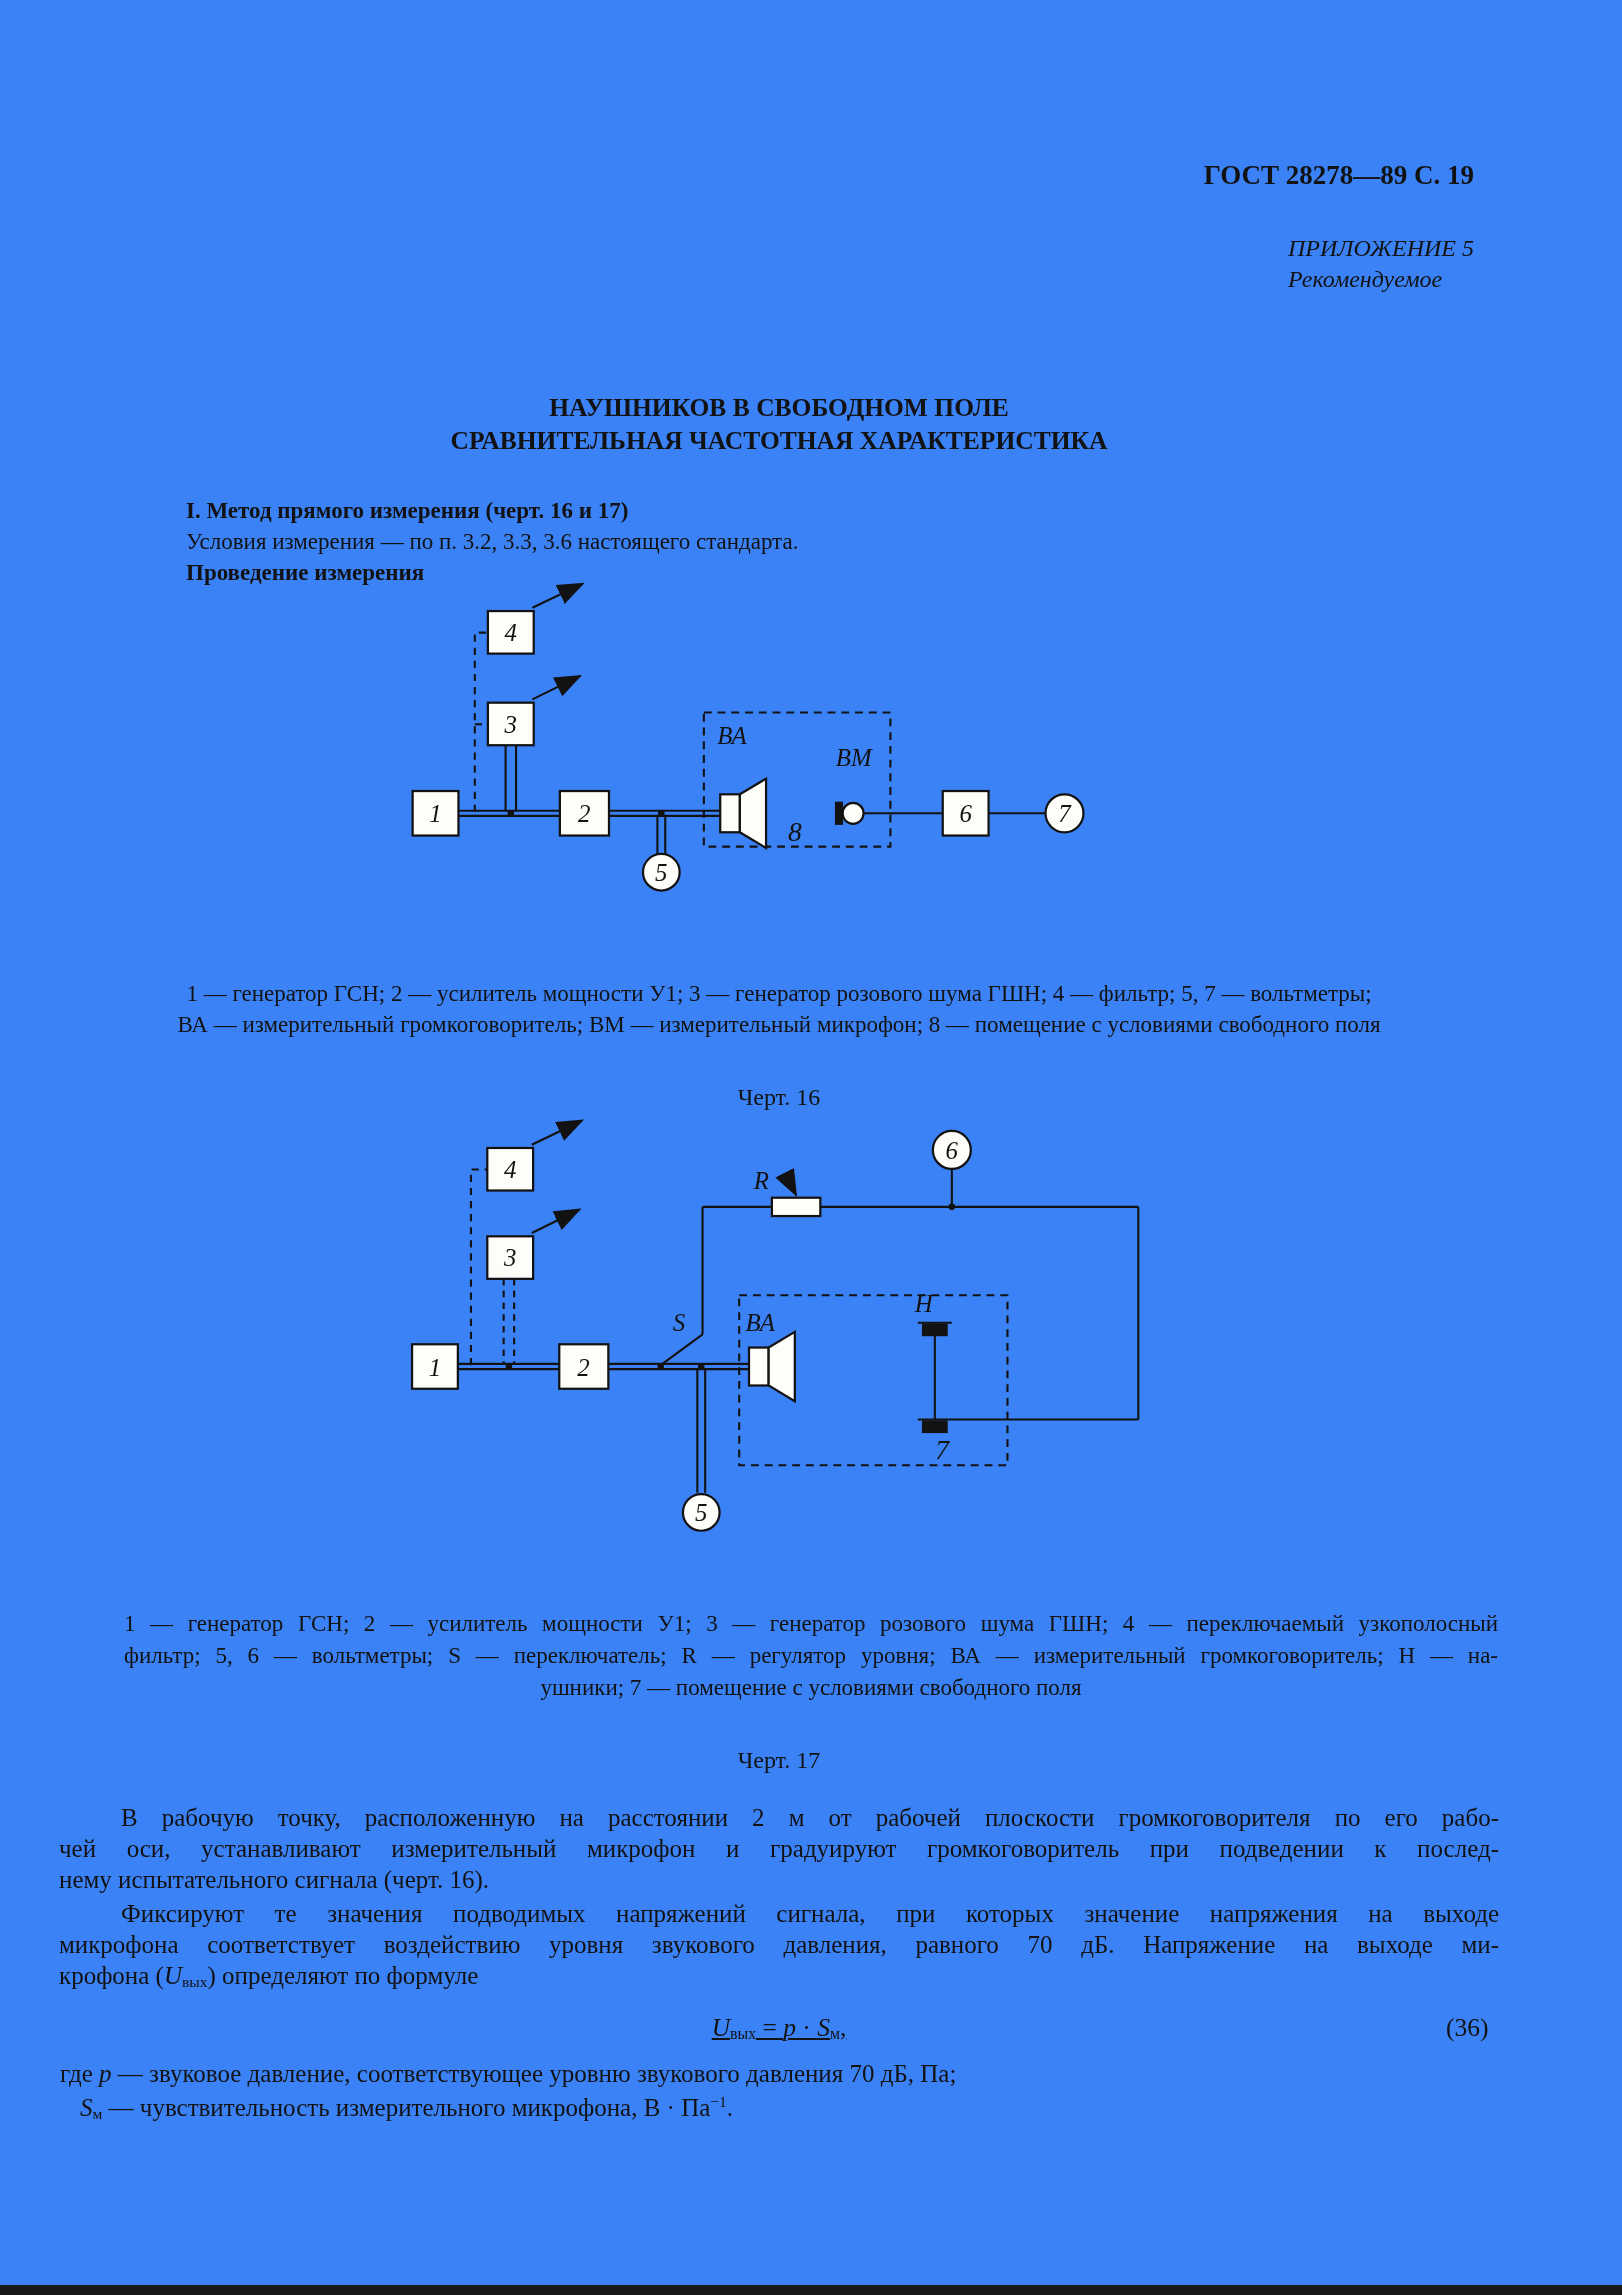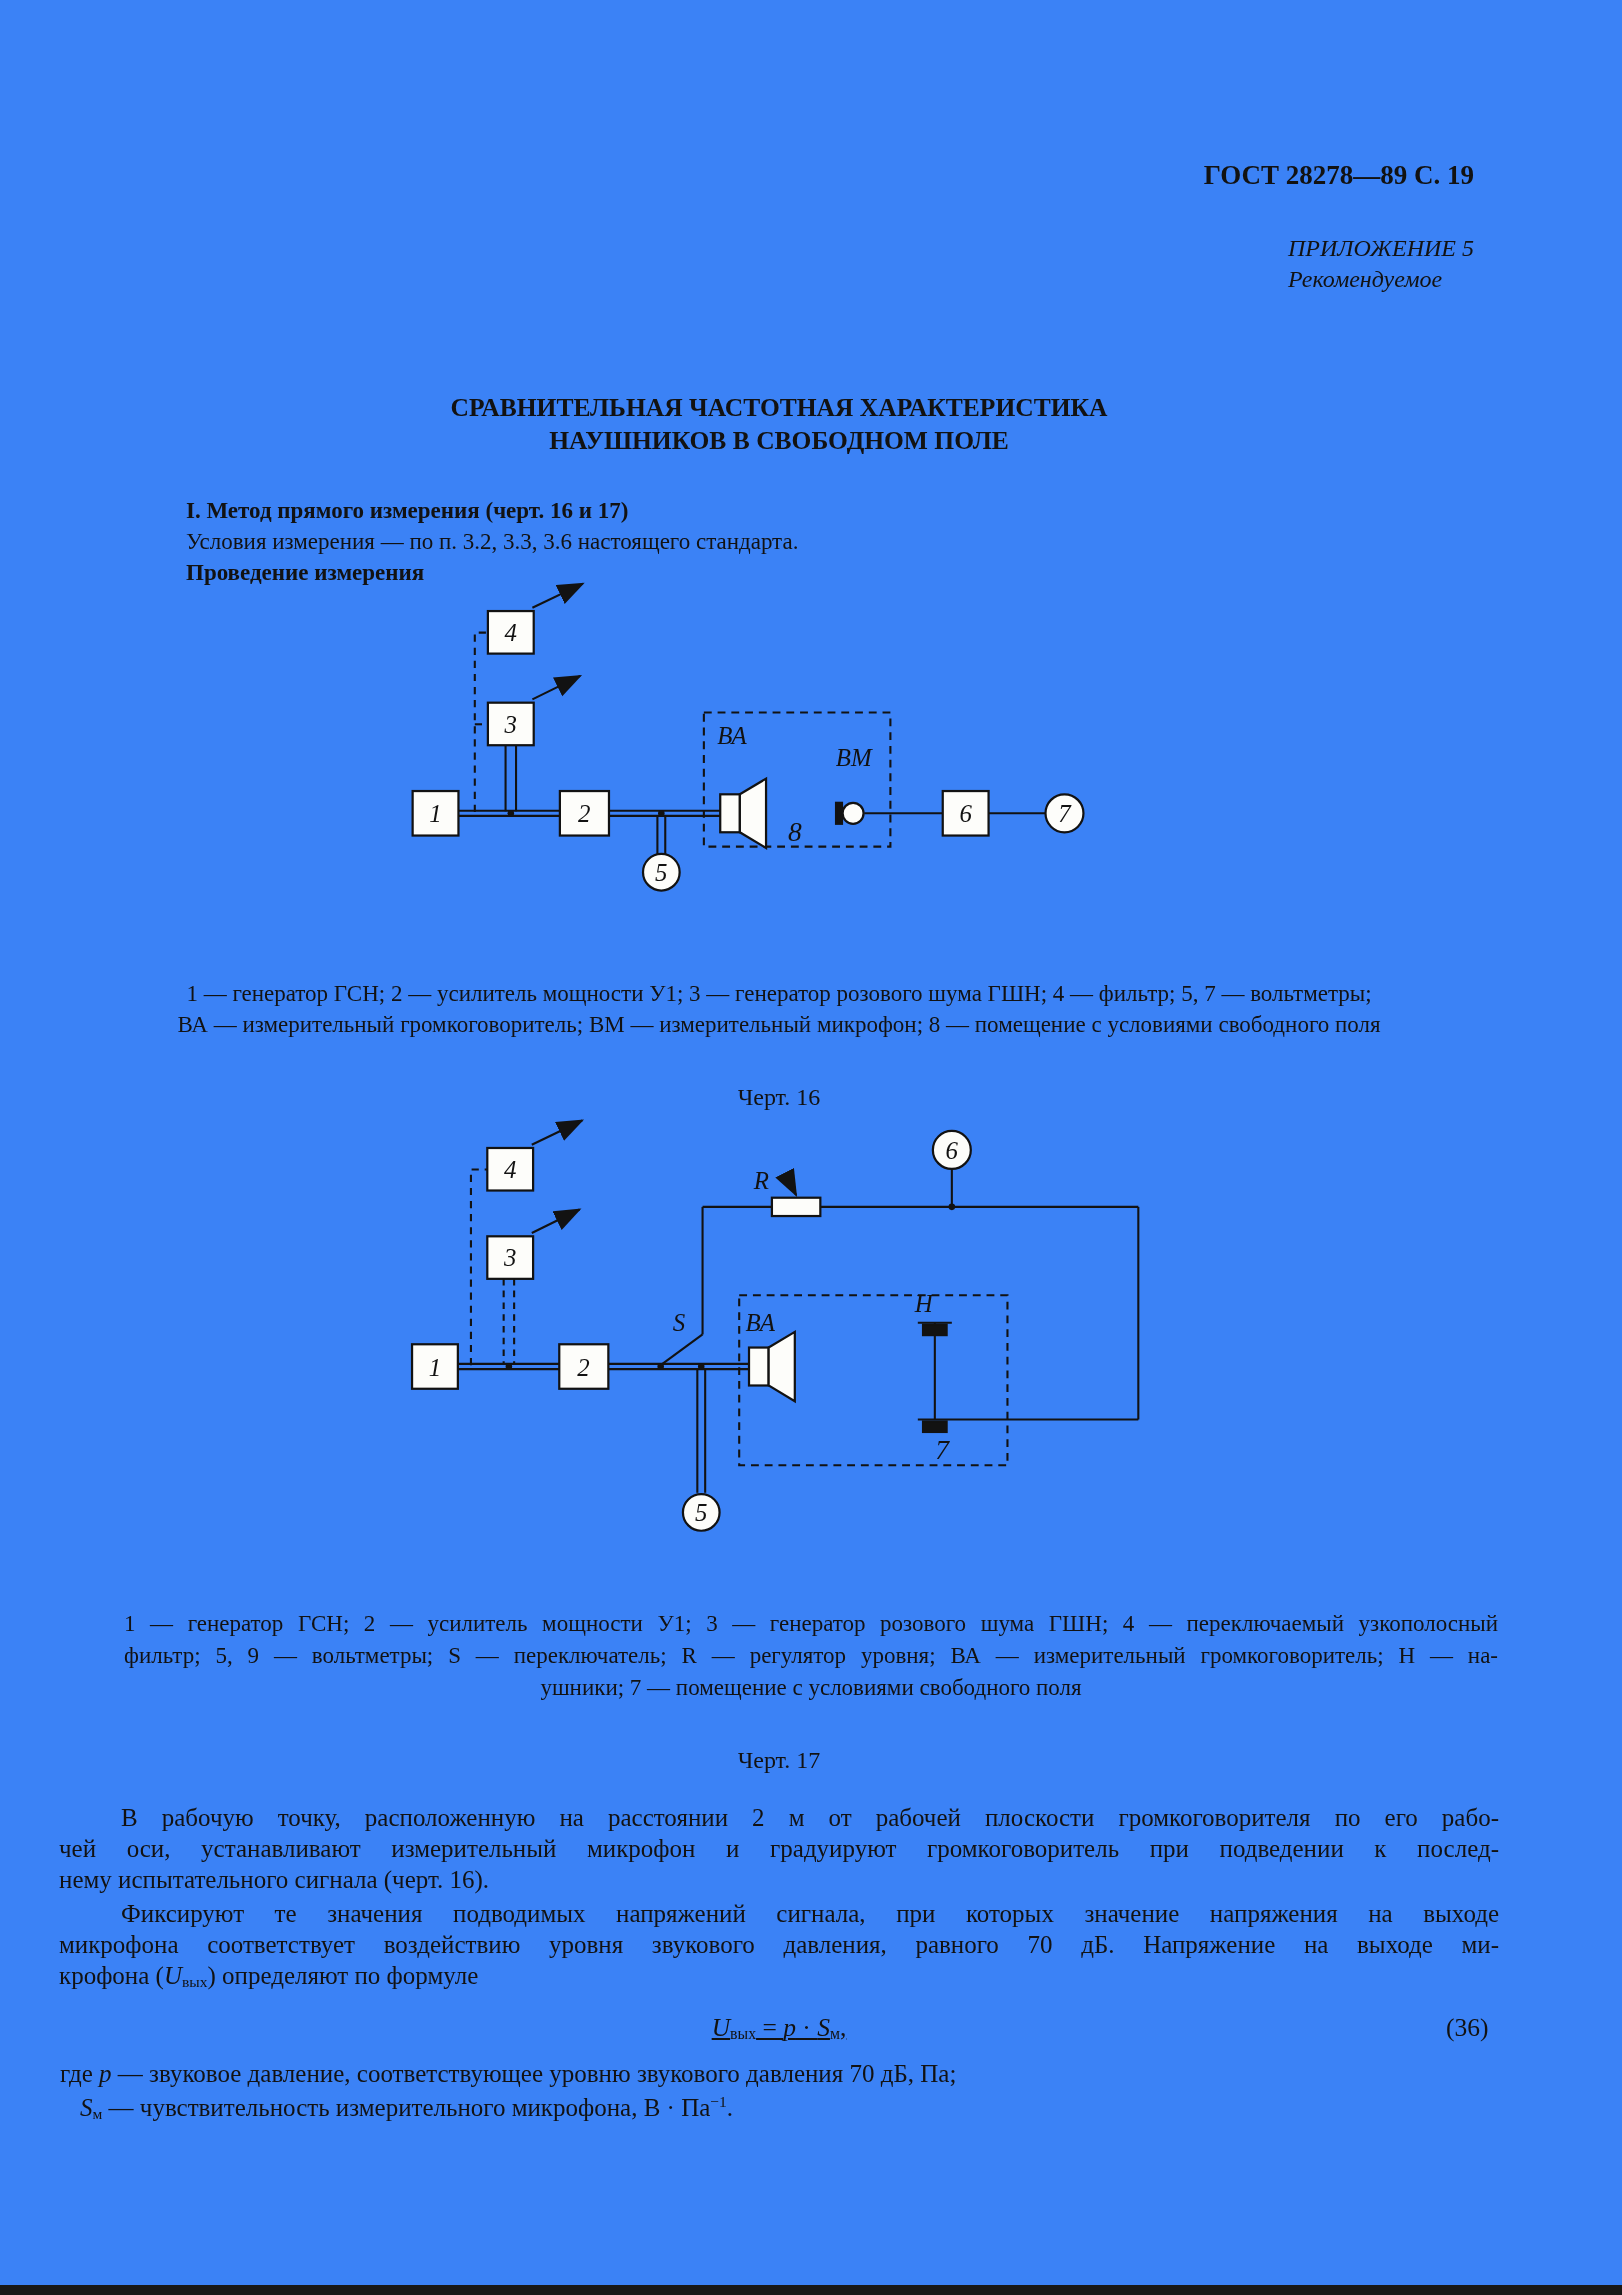--- a/index.html
+++ b/index.html
@@ -46,22 +46,22 @@
 <div class="page">
 
   <div class="abs doc-ref">ГОСТ 28278—89 С. 19</div>
 
   <div class="abs appendix">
     <div>ПРИЛОЖЕНИЕ 5</div>
     <div>Рекомендуемое</div>
   </div>
 
   <div class="abs doc-title">
+    <div>НАУШНИКОВ В СВОБОДНОМ ПОЛЕ</div>
     <div>СРАВНИТЕЛЬНАЯ ЧАСТОТНАЯ ХАРАКТЕРИСТИКА</div>
-    <div>НАУШНИКОВ В СВОБОДНОМ ПОЛЕ</div>
   </div>
 
   <div class="abs section">
     <div class="bold">I.  Метод прямого измерения (черт. 16 и 17)</div>
     <div>Условия измерения — по п. 3.2, 3.3, 3.6 настоящего стандарта.</div>
     <div class="bold">Проведение измерения</div>
   </div>
 
   <svg class="diagram" style="left:393px; top:575px;" width="733" height="347" viewBox="0 0 1120 530">
     <defs>
@@ -182,21 +182,21 @@
       <text x="880" y="530" font-size="42">7</text>
       <text x="604" y="118">R</text>
       <text x="478" y="334">S</text>
       <text x="602" y="334">ВА</text>
       <text x="852" y="306">Н</text>
     </g>
   </svg>
 
   <div class="abs caption cap17">
     <div class="jline">1 — генератор ГСН; 2 — усилитель мощности У1; 3 — генератор розового шума ГШН; 4 — переключаемый узкополосный</div>
-    <div class="jline">фильтр; 5, 9 — вольтметры; S — переключатель;  R — регулятор уровня;  ВА — измерительный громкоговоритель;  Н — на-</div>
+    <div class="jline">фильтр; 5, 6 — вольтметры; S — переключатель;  R — регулятор уровня;  ВА — измерительный громкоговоритель;  Н — на-</div>
     <div class="cline">ушники; 7 — помещение с условиями свободного поля</div>
   </div>
   <div class="abs figname fig17name">Черт. 17</div>
 
   <div class="abs para p1">
     <div class="jline indent">В рабочую точку, расположенную на расстоянии 2 м от рабочей плоскости громкоговорителя по его рабо-</div>
     <div class="jline">чей оси, устанавливают измерительный микрофон и градуируют громкоговоритель при подведении к послед-</div>
     <div>нему испытательного сигнала (черт. 16).</div>
   </div>
 

